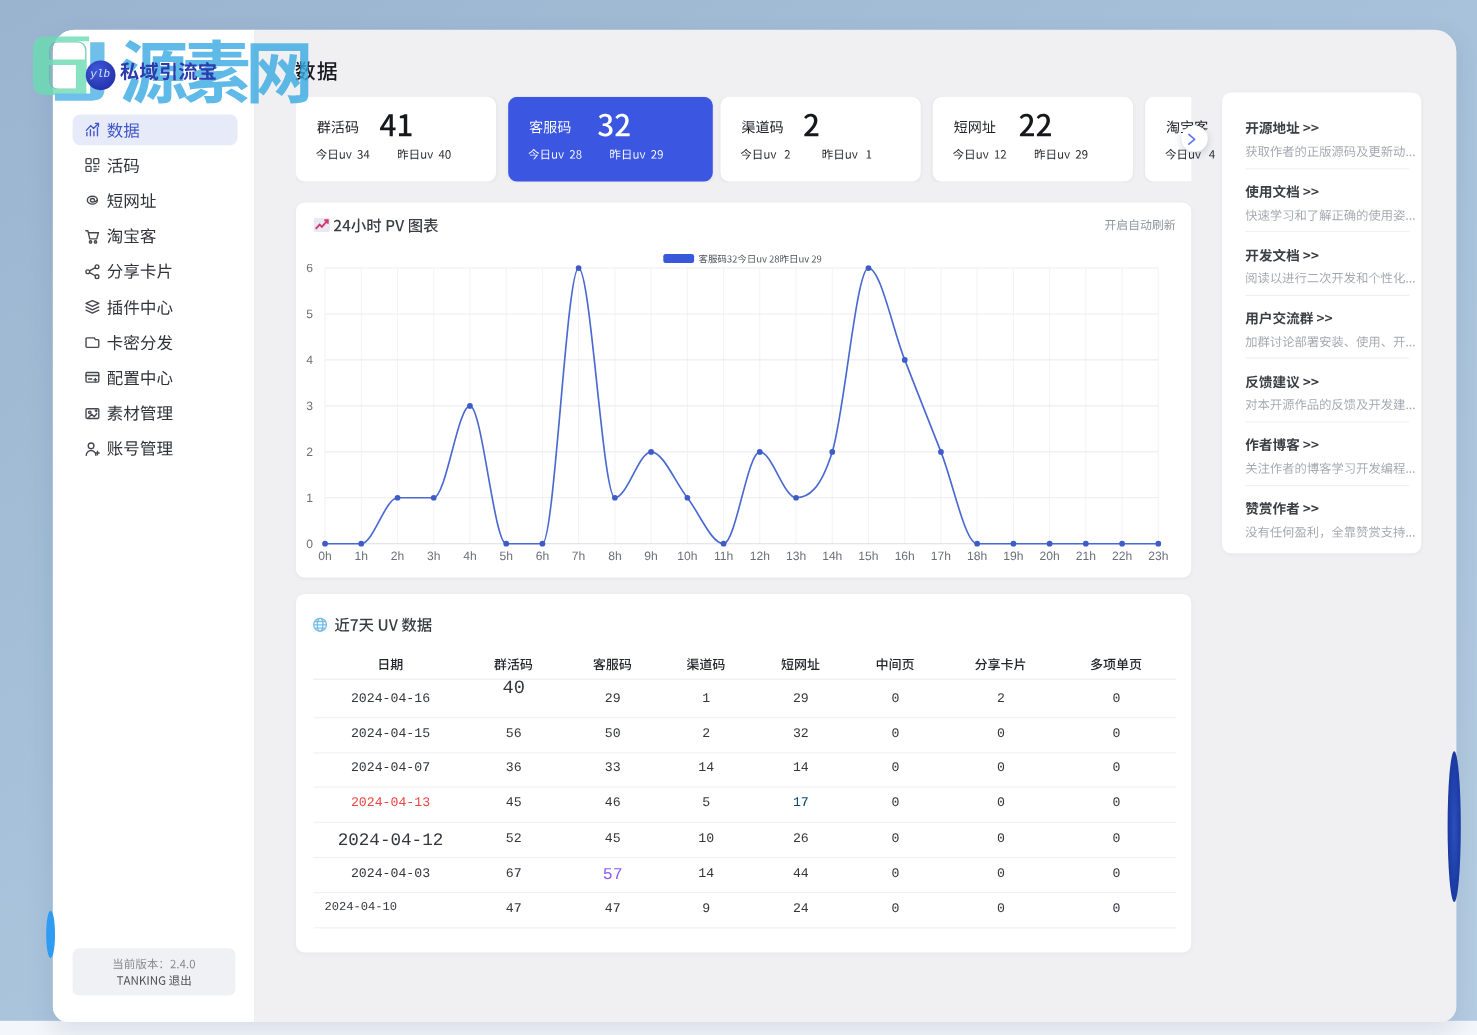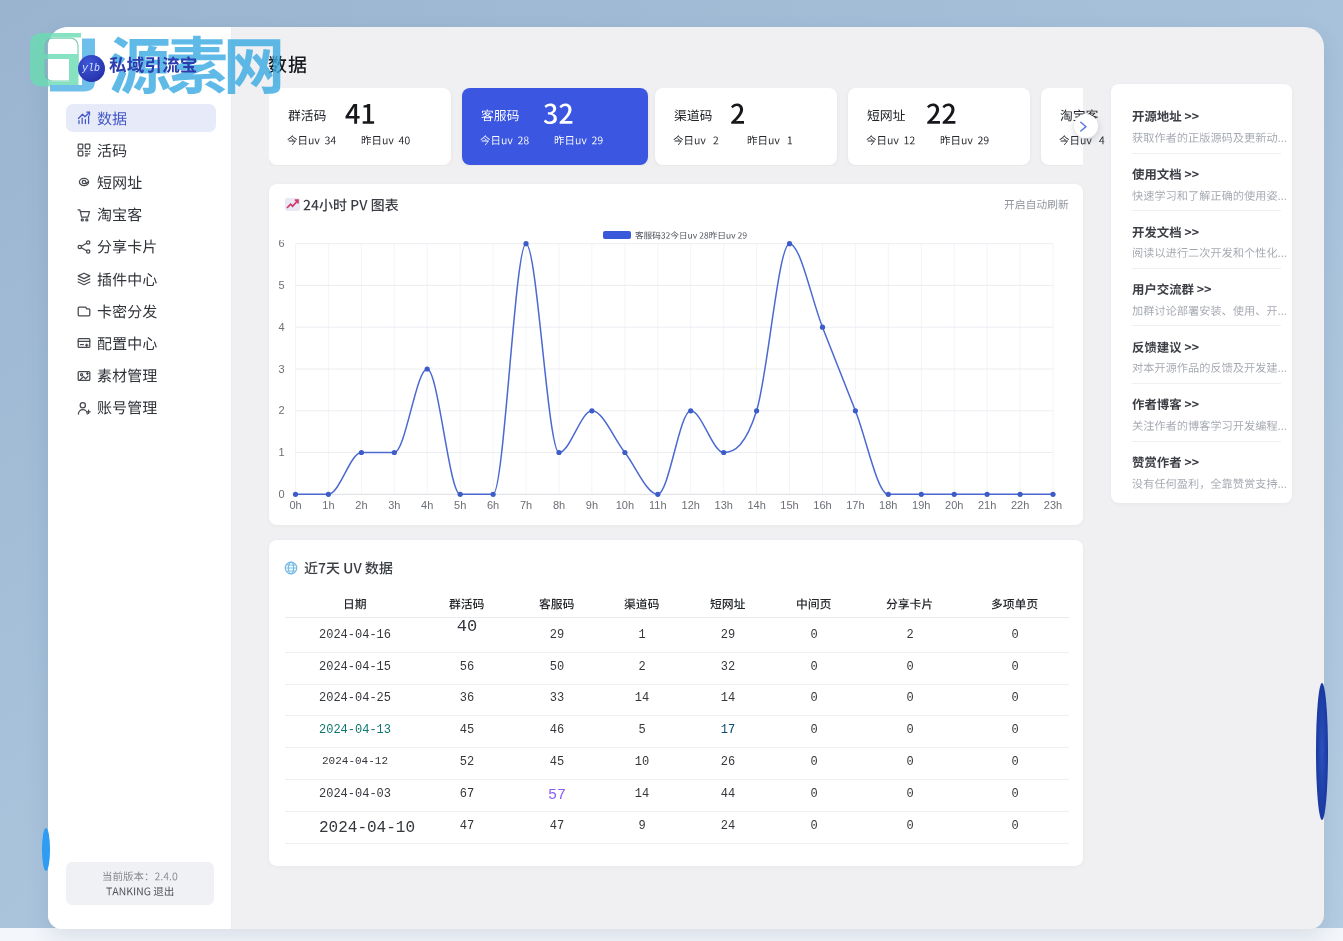--- a/index.html
+++ b/index.html
@@ -351,57 +351,57 @@
 <div class="abs" style="left:285px;top:651.7px;width:784px;height:1px;background:#eef0f3"></div>
 <div class="lat" style="left:295px;top:659.6px;width:120px;text-align:center;font-size:12px;color:#34373c">2024-04-15</div>
 <div class="lat" style="left:427px;top:659.6px;width:80px;text-align:center;font-size:12px;color:#34373c">56</div>
 <div class="lat" style="left:517px;top:659.6px;width:80px;text-align:center;font-size:12px;color:#34373c">50</div>
 <div class="lat" style="left:602px;top:659.6px;width:80px;text-align:center;font-size:12px;color:#34373c">2</div>
 <div class="lat" style="left:688px;top:659.6px;width:80px;text-align:center;font-size:12px;color:#34373c">32</div>
 <div class="lat" style="left:774px;top:659.6px;width:80px;text-align:center;font-size:12px;color:#34373c">0</div>
 <div class="lat" style="left:870px;top:659.6px;width:80px;text-align:center;font-size:12px;color:#34373c">0</div>
 <div class="lat" style="left:975px;top:659.6px;width:80px;text-align:center;font-size:12px;color:#34373c">0</div>
 <div class="abs" style="left:285px;top:683.5px;width:784px;height:1px;background:#eef0f3"></div>
-<div class="lat" style="left:295px;top:691.4px;width:120px;text-align:center;font-size:12px;color:#34373c">2024-04-25</div>
+<div class="lat" style="left:295px;top:691.4px;width:120px;text-align:center;font-size:12px;color:#34373c">2024-04-07</div>
 <div class="lat" style="left:427px;top:691.4px;width:80px;text-align:center;font-size:12px;color:#34373c">36</div>
 <div class="lat" style="left:517px;top:691.4px;width:80px;text-align:center;font-size:12px;color:#34373c">33</div>
 <div class="lat" style="left:602px;top:691.4px;width:80px;text-align:center;font-size:12px;color:#34373c">14</div>
 <div class="lat" style="left:688px;top:691.4px;width:80px;text-align:center;font-size:12px;color:#34373c">14</div>
 <div class="lat" style="left:774px;top:691.4px;width:80px;text-align:center;font-size:12px;color:#34373c">0</div>
 <div class="lat" style="left:870px;top:691.4px;width:80px;text-align:center;font-size:12px;color:#34373c">0</div>
 <div class="lat" style="left:975px;top:691.4px;width:80px;text-align:center;font-size:12px;color:#34373c">0</div>
 <div class="abs" style="left:285px;top:715.3px;width:784px;height:1px;background:#eef0f3"></div>
-<div class="lat" style="left:295px;top:723.2px;width:120px;text-align:center;font-size:12px;color:#0f766e">2024-04-13</div>
+<div class="lat" style="left:295px;top:723.2px;width:120px;text-align:center;font-size:12px;color:#ef4444">2024-04-13</div>
 <div class="lat" style="left:427px;top:723.2px;width:80px;text-align:center;font-size:12px;color:#34373c">45</div>
 <div class="lat" style="left:517px;top:723.2px;width:80px;text-align:center;font-size:12px;color:#34373c">46</div>
 <div class="lat" style="left:602px;top:723.2px;width:80px;text-align:center;font-size:12px;color:#34373c">5</div>
 <div class="lat" style="left:688px;top:723.2px;width:80px;text-align:center;font-size:12px;color:#0c4a6e">17</div>
 <div class="lat" style="left:774px;top:723.2px;width:80px;text-align:center;font-size:12px;color:#34373c">0</div>
 <div class="lat" style="left:870px;top:723.2px;width:80px;text-align:center;font-size:12px;color:#34373c">0</div>
 <div class="lat" style="left:975px;top:723.2px;width:80px;text-align:center;font-size:12px;color:#34373c">0</div>
 <div class="abs" style="left:285px;top:747.1px;width:784px;height:1px;background:#eef0f3"></div>
-<div class="lat" style="left:295px;top:755.0px;width:120px;text-align:center;font-size:11px;color:#34373c">2024-04-12</div>
+<div class="lat" style="left:295px;top:755.0px;width:120px;text-align:center;font-size:16px;color:#34373c">2024-04-12</div>
 <div class="lat" style="left:427px;top:755.0px;width:80px;text-align:center;font-size:12px;color:#34373c">52</div>
 <div class="lat" style="left:517px;top:755.0px;width:80px;text-align:center;font-size:12px;color:#34373c">45</div>
 <div class="lat" style="left:602px;top:755.0px;width:80px;text-align:center;font-size:12px;color:#34373c">10</div>
 <div class="lat" style="left:688px;top:755.0px;width:80px;text-align:center;font-size:12px;color:#34373c">26</div>
 <div class="lat" style="left:774px;top:755.0px;width:80px;text-align:center;font-size:12px;color:#34373c">0</div>
 <div class="lat" style="left:870px;top:755.0px;width:80px;text-align:center;font-size:12px;color:#34373c">0</div>
 <div class="lat" style="left:975px;top:755.0px;width:80px;text-align:center;font-size:12px;color:#34373c">0</div>
 <div class="abs" style="left:285px;top:778.9px;width:784px;height:1px;background:#eef0f3"></div>
 <div class="lat" style="left:295px;top:786.8px;width:120px;text-align:center;font-size:12px;color:#34373c">2024-04-03</div>
 <div class="lat" style="left:427px;top:786.8px;width:80px;text-align:center;font-size:12px;color:#34373c">67</div>
 <div class="lat" style="left:517px;top:786.8px;width:80px;text-align:center;font-size:15px;color:#8b5cf6">57</div>
 <div class="lat" style="left:602px;top:786.8px;width:80px;text-align:center;font-size:12px;color:#34373c">14</div>
 <div class="lat" style="left:688px;top:786.8px;width:80px;text-align:center;font-size:12px;color:#34373c">44</div>
 <div class="lat" style="left:774px;top:786.8px;width:80px;text-align:center;font-size:12px;color:#34373c">0</div>
 <div class="lat" style="left:870px;top:786.8px;width:80px;text-align:center;font-size:12px;color:#34373c">0</div>
 <div class="lat" style="left:975px;top:786.8px;width:80px;text-align:center;font-size:12px;color:#34373c">0</div>
 <div class="abs" style="left:285px;top:810.7px;width:784px;height:1px;background:#eef0f3"></div>
-<div class="lat" style="left:295px;top:818.6px;width:120px;text-align:right;font-size:16px;color:#34373c">2024-04-10</div>
+<div class="lat" style="left:295px;top:818.6px;width:120px;text-align:left;font-size:11px;color:#34373c">2024-04-10</div>
 <div class="lat" style="left:427px;top:818.6px;width:80px;text-align:center;font-size:12px;color:#34373c">47</div>
 <div class="lat" style="left:517px;top:818.6px;width:80px;text-align:center;font-size:12px;color:#34373c">47</div>
 <div class="lat" style="left:602px;top:818.6px;width:80px;text-align:center;font-size:12px;color:#34373c">9</div>
 <div class="lat" style="left:688px;top:818.6px;width:80px;text-align:center;font-size:12px;color:#34373c">24</div>
 <div class="lat" style="left:774px;top:818.6px;width:80px;text-align:center;font-size:12px;color:#34373c">0</div>
 <div class="lat" style="left:870px;top:818.6px;width:80px;text-align:center;font-size:12px;color:#34373c">0</div>
 <div class="lat" style="left:975px;top:818.6px;width:80px;text-align:center;font-size:12px;color:#34373c">0</div>
 <div class="abs" style="left:285px;top:842.5px;width:784px;height:1px;background:#eef0f3"></div>
 <div class="abs" style="left:1111px;top:84px;width:181px;height:419px;background:#fff;border-radius:8px;box-shadow:0 1px 4px rgba(0,0,0,.04)"></div>
 <svg style="position:absolute;left:1132.0px;top:110.3px" width="69" height="13" viewBox="0 0 69 13">

